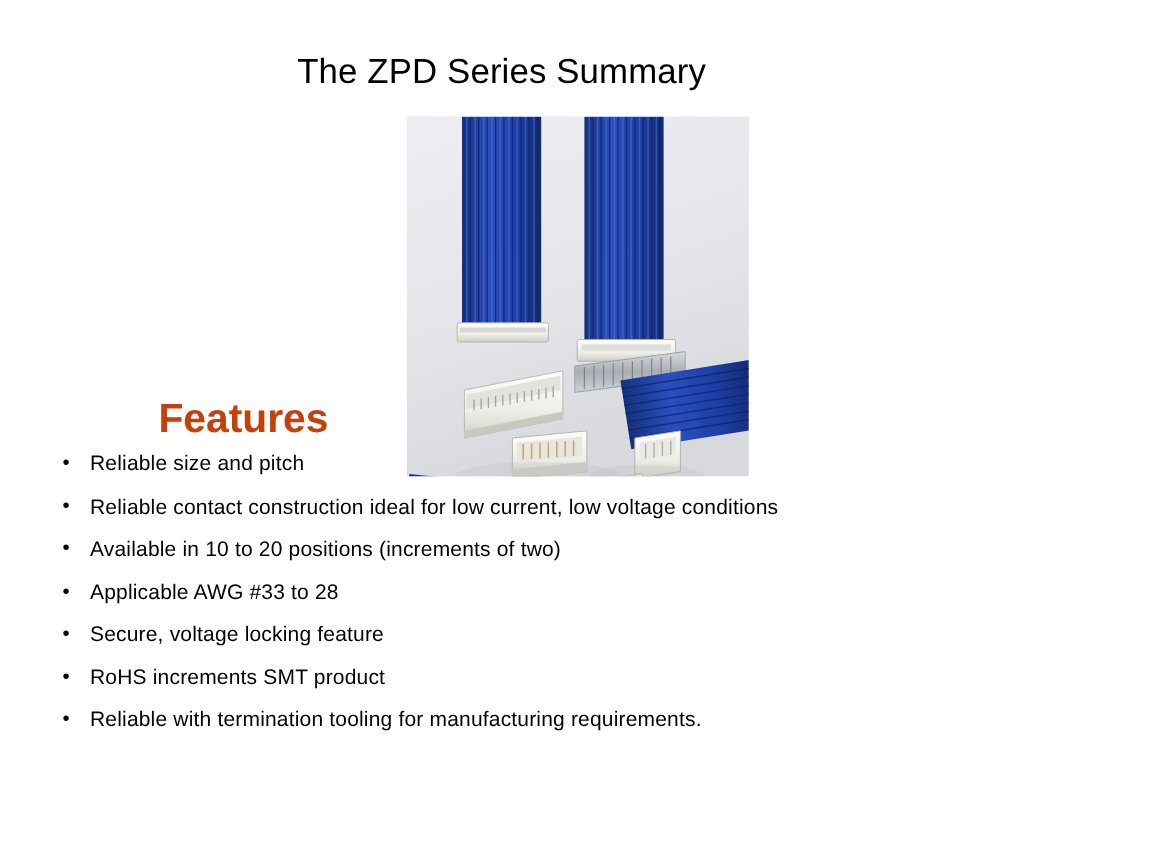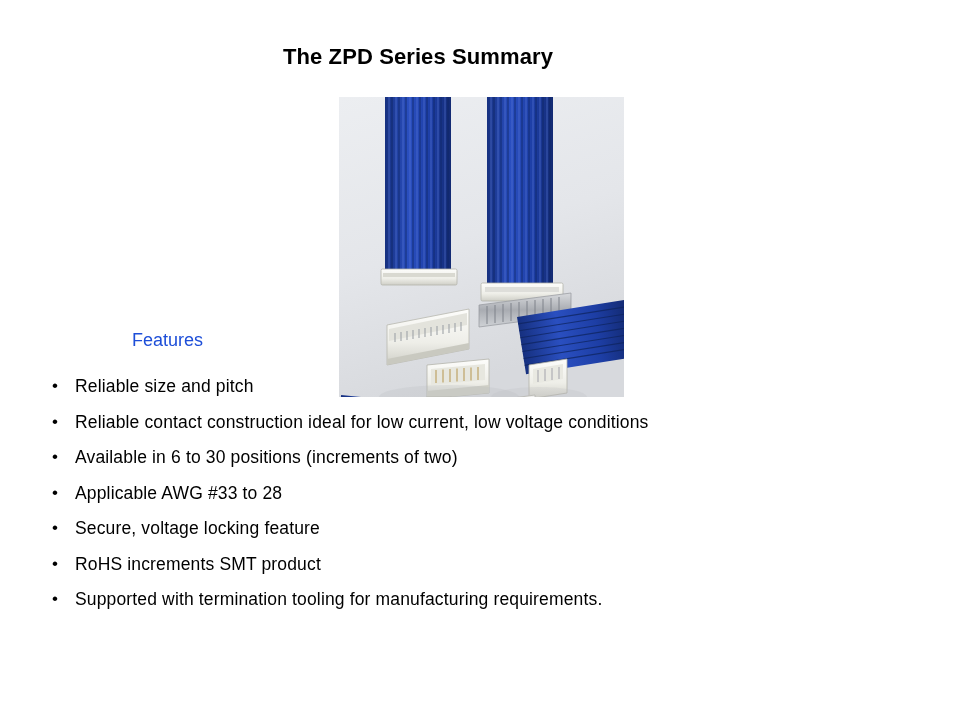--- a/index.html
+++ b/index.html
@@ -19,22 +19,22 @@
     width: 960px;
     height: 720px;
     box-sizing: border-box;
   }
   .slide-title {
     position: absolute;
     top: 44px;
     left: 0;
     width: 836px;
     text-align: center;
-    font-size: 22px;
-    font-weight: bold;
+    font-size: 29px;
+    font-weight: normal;
     color: #000000;
     letter-spacing: 0.1px;
   }
 
   
   .photo {
     position: absolute;
     left: 339px;
     top: 97px;
     width: 285px;
@@ -42,23 +42,23 @@
     overflow: hidden;
     background: #e9ebee;
   }
   .photo svg { display: block; }
 
   
   .features-heading {
     position: absolute;
     left: 132px;
     top: 330px;
-    font-size: 18px;
-    font-weight: normal;
-    color: #1d4ed8;
+    font-size: 34px;
+    font-weight: bold;
+    color: #c2410c;
   }
   .bullets {
     position: absolute;
     left: 52px;
     top: 375px;
     width: 800px;
   }
   .bullet {
     display: flex;
     align-items: flex-start;
@@ -284,37 +284,37 @@
       <span class="txt">Reliable size and pitch</span>
     </div>
 
     <div class="bullet">
       <span class="dot">•</span>
       <span class="txt">Reliable contact construction ideal for low current, low voltage conditions</span>
     </div>
 
     <div class="bullet">
       <span class="dot">•</span>
-      <span class="txt">Available in 6 to 30 positions (increments of two)</span>
+      <span class="txt">Available in 10 to 20 positions (increments of two)</span>
     </div>
 
     <div class="bullet">
       <span class="dot">•</span>
       <span class="txt">Applicable AWG #33 to 28</span>
     </div>
 
     <div class="bullet">
       <span class="dot">•</span>
       <span class="txt">Secure, voltage locking feature</span>
     </div>
 
     <div class="bullet">
       <span class="dot">•</span>
       <span class="txt">RoHS increments SMT product</span>
     </div>
 
     <div class="bullet">
       <span class="dot">•</span>
-      <span class="txt">Supported with termination tooling for manufacturing requirements.</span>
+      <span class="txt">Reliable with termination tooling for manufacturing requirements.</span>
     </div>
 
   </div>
 </div>
 
 </body></html>

